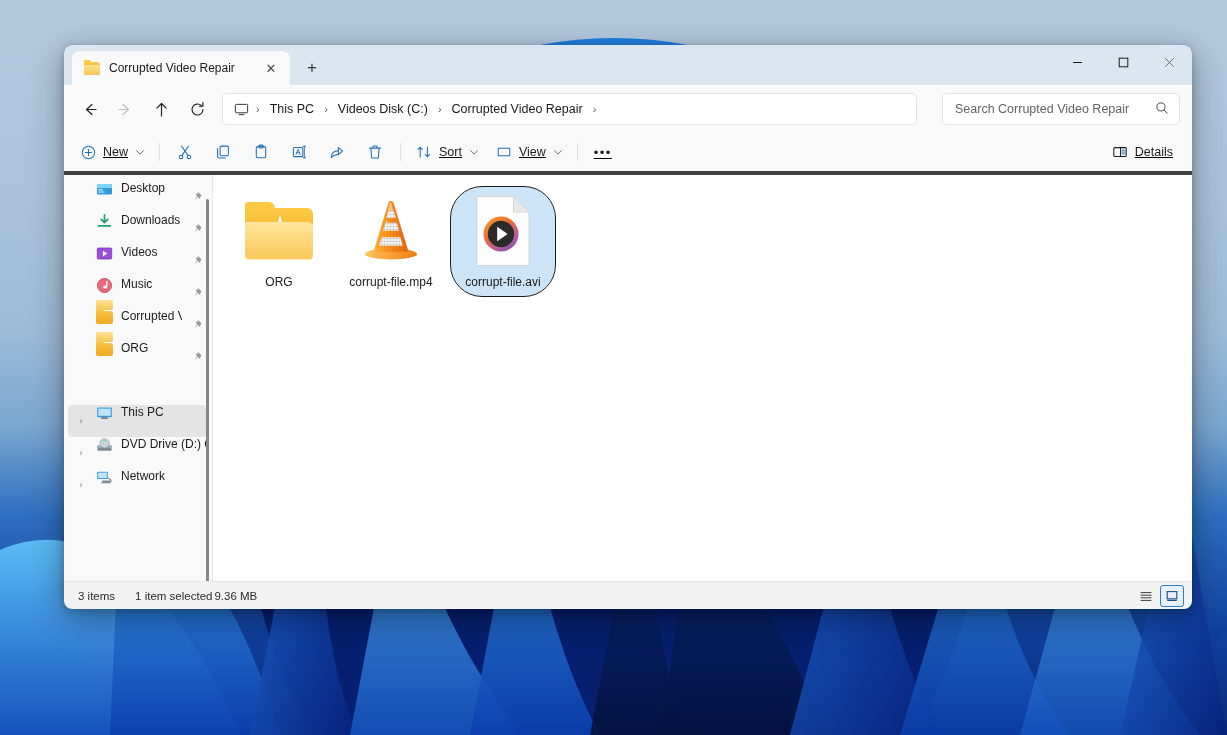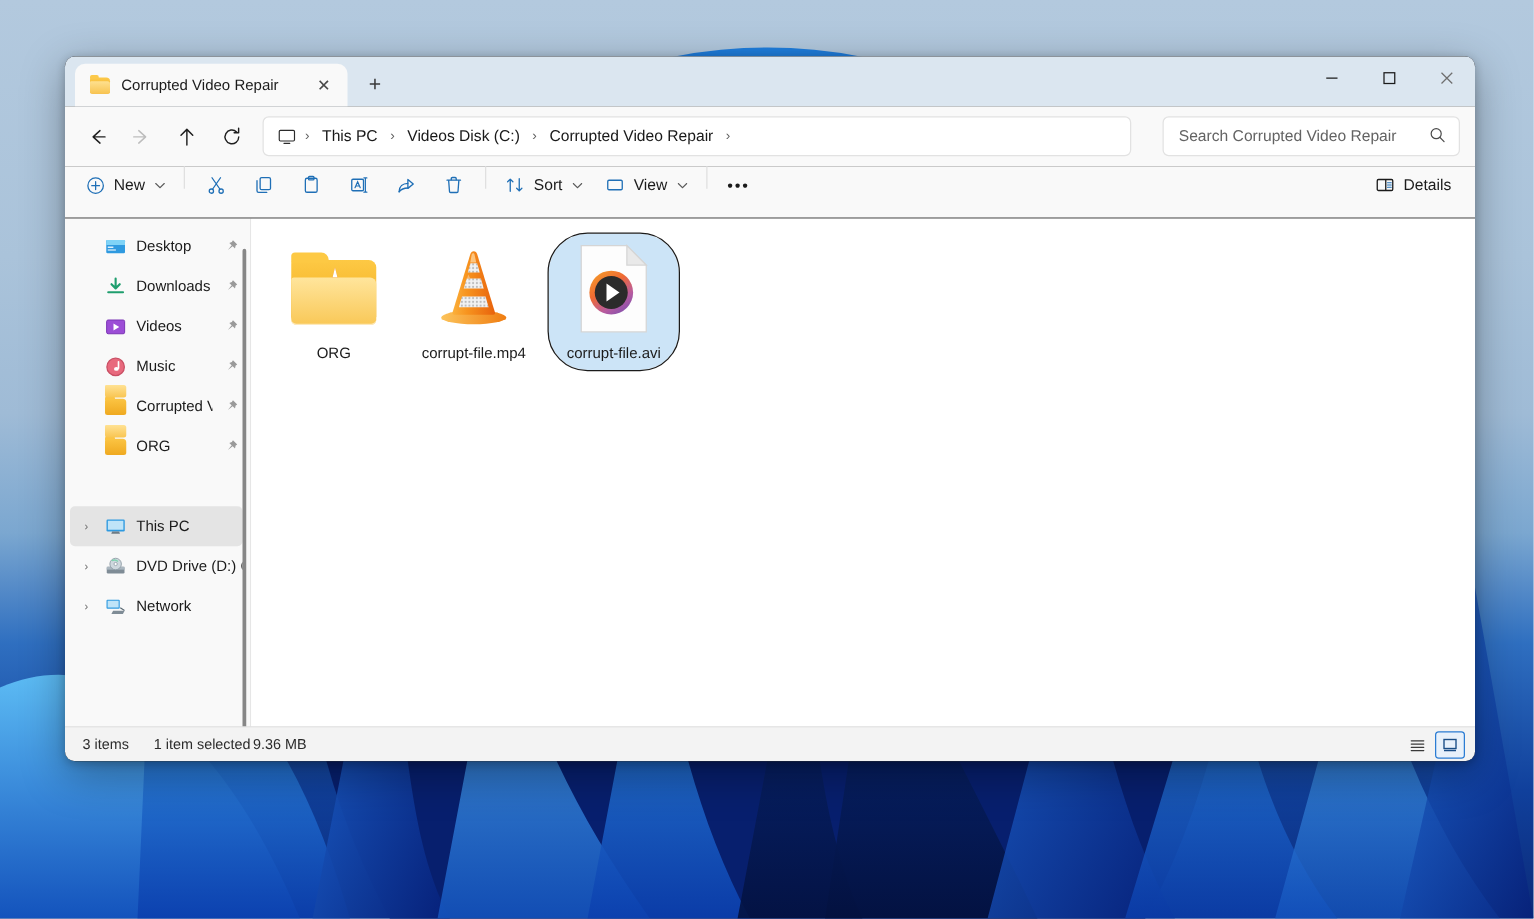--- a/index.html
+++ b/index.html
@@ -28,23 +28,23 @@
     margin-left: -380px;
     border-radius: 50% 50% 44% 44% / 42% 42% 58% 58%;
     background:
       radial-gradient(ellipse 58% 44% at 50% 14%, #2f9bea 0%, #1f7ede 32%, #1558c4 58%, #0c3aa2 78%, #071f6e 100%);
     filter: blur(0.4px);
   }
 
   
   #window {
     position: absolute;
-    left: 52px; top: 45px;
+    left: 64px; top: 45px;
     width: 1128px; height: 564px;
-    background: #000000;
+    background: #0c4a6e;
     border-radius: 8px;
     box-shadow: 0 10px 34px rgba(0,0,0,.34), 0 2px 8px rgba(0,0,0,.22);
     overflow: hidden;
     display: flex; flex-direction: column;
   }
 
   
   #titlebar {
     height: 40px;
     background: #dbe6f0;
@@ -138,23 +138,24 @@
     padding: 0 10px 0 12px;
     font-size: 12.5px; color: #636363;
     gap: 8px;
   }
   #searchbox .ph { flex: 1; white-space: nowrap; overflow: hidden; }
 
   
   #cmdbar {
     height: 42px; flex: 0 0 42px;
     background: #f9f9f9;
-    display: flex; align-items: flex-start;
+    display: flex; align-items: center;
     padding: 0 10px 0 8px;
-    border-bottom: 1px solid #404040;
+    border-bottom: 4px solid #404040;
+    text-decoration: underline;
   }
   .cmd {
     height: 30px; border-radius: 5px;
     display: flex; align-items: center; justify-content: center;
     padding: 0 9px; gap: 7px;
     font-size: 12.5px; color: #1b1b1b;
   }
   .cmd.icononly { width: 38px; padding: 0; }
   .cmd .chev { font-size: 8px; color: #5a5a5a; margin-left: 1px; }
   .cmd-sep { width: 1px; height: 18px; background: #e0e0e0; margin: 0 6px; }
@@ -166,21 +167,21 @@
 
   #sidebar {
     width: 148px; flex: 0 0 148px;
     background: #f9f9f9;
     padding-top: 6px;
     position: relative;
     overflow: hidden;
   }
   .nav-item {
     height: 32px;
-    display: flex; align-items: center;
+    display: flex; 
     margin: 0 6px 0 4px;
     padding-left: 6px;
     border-radius: 4px;
     font-size: 12px; color: #1b1b1b;
     gap: 8px;
     position: relative;
   }
   .nav-item.selected { background: #e4e4e4; }
   .nav-item .expander {
     width: 14px; flex: 0 0 14px; color: #6b6b6b; font-size: 9px;

